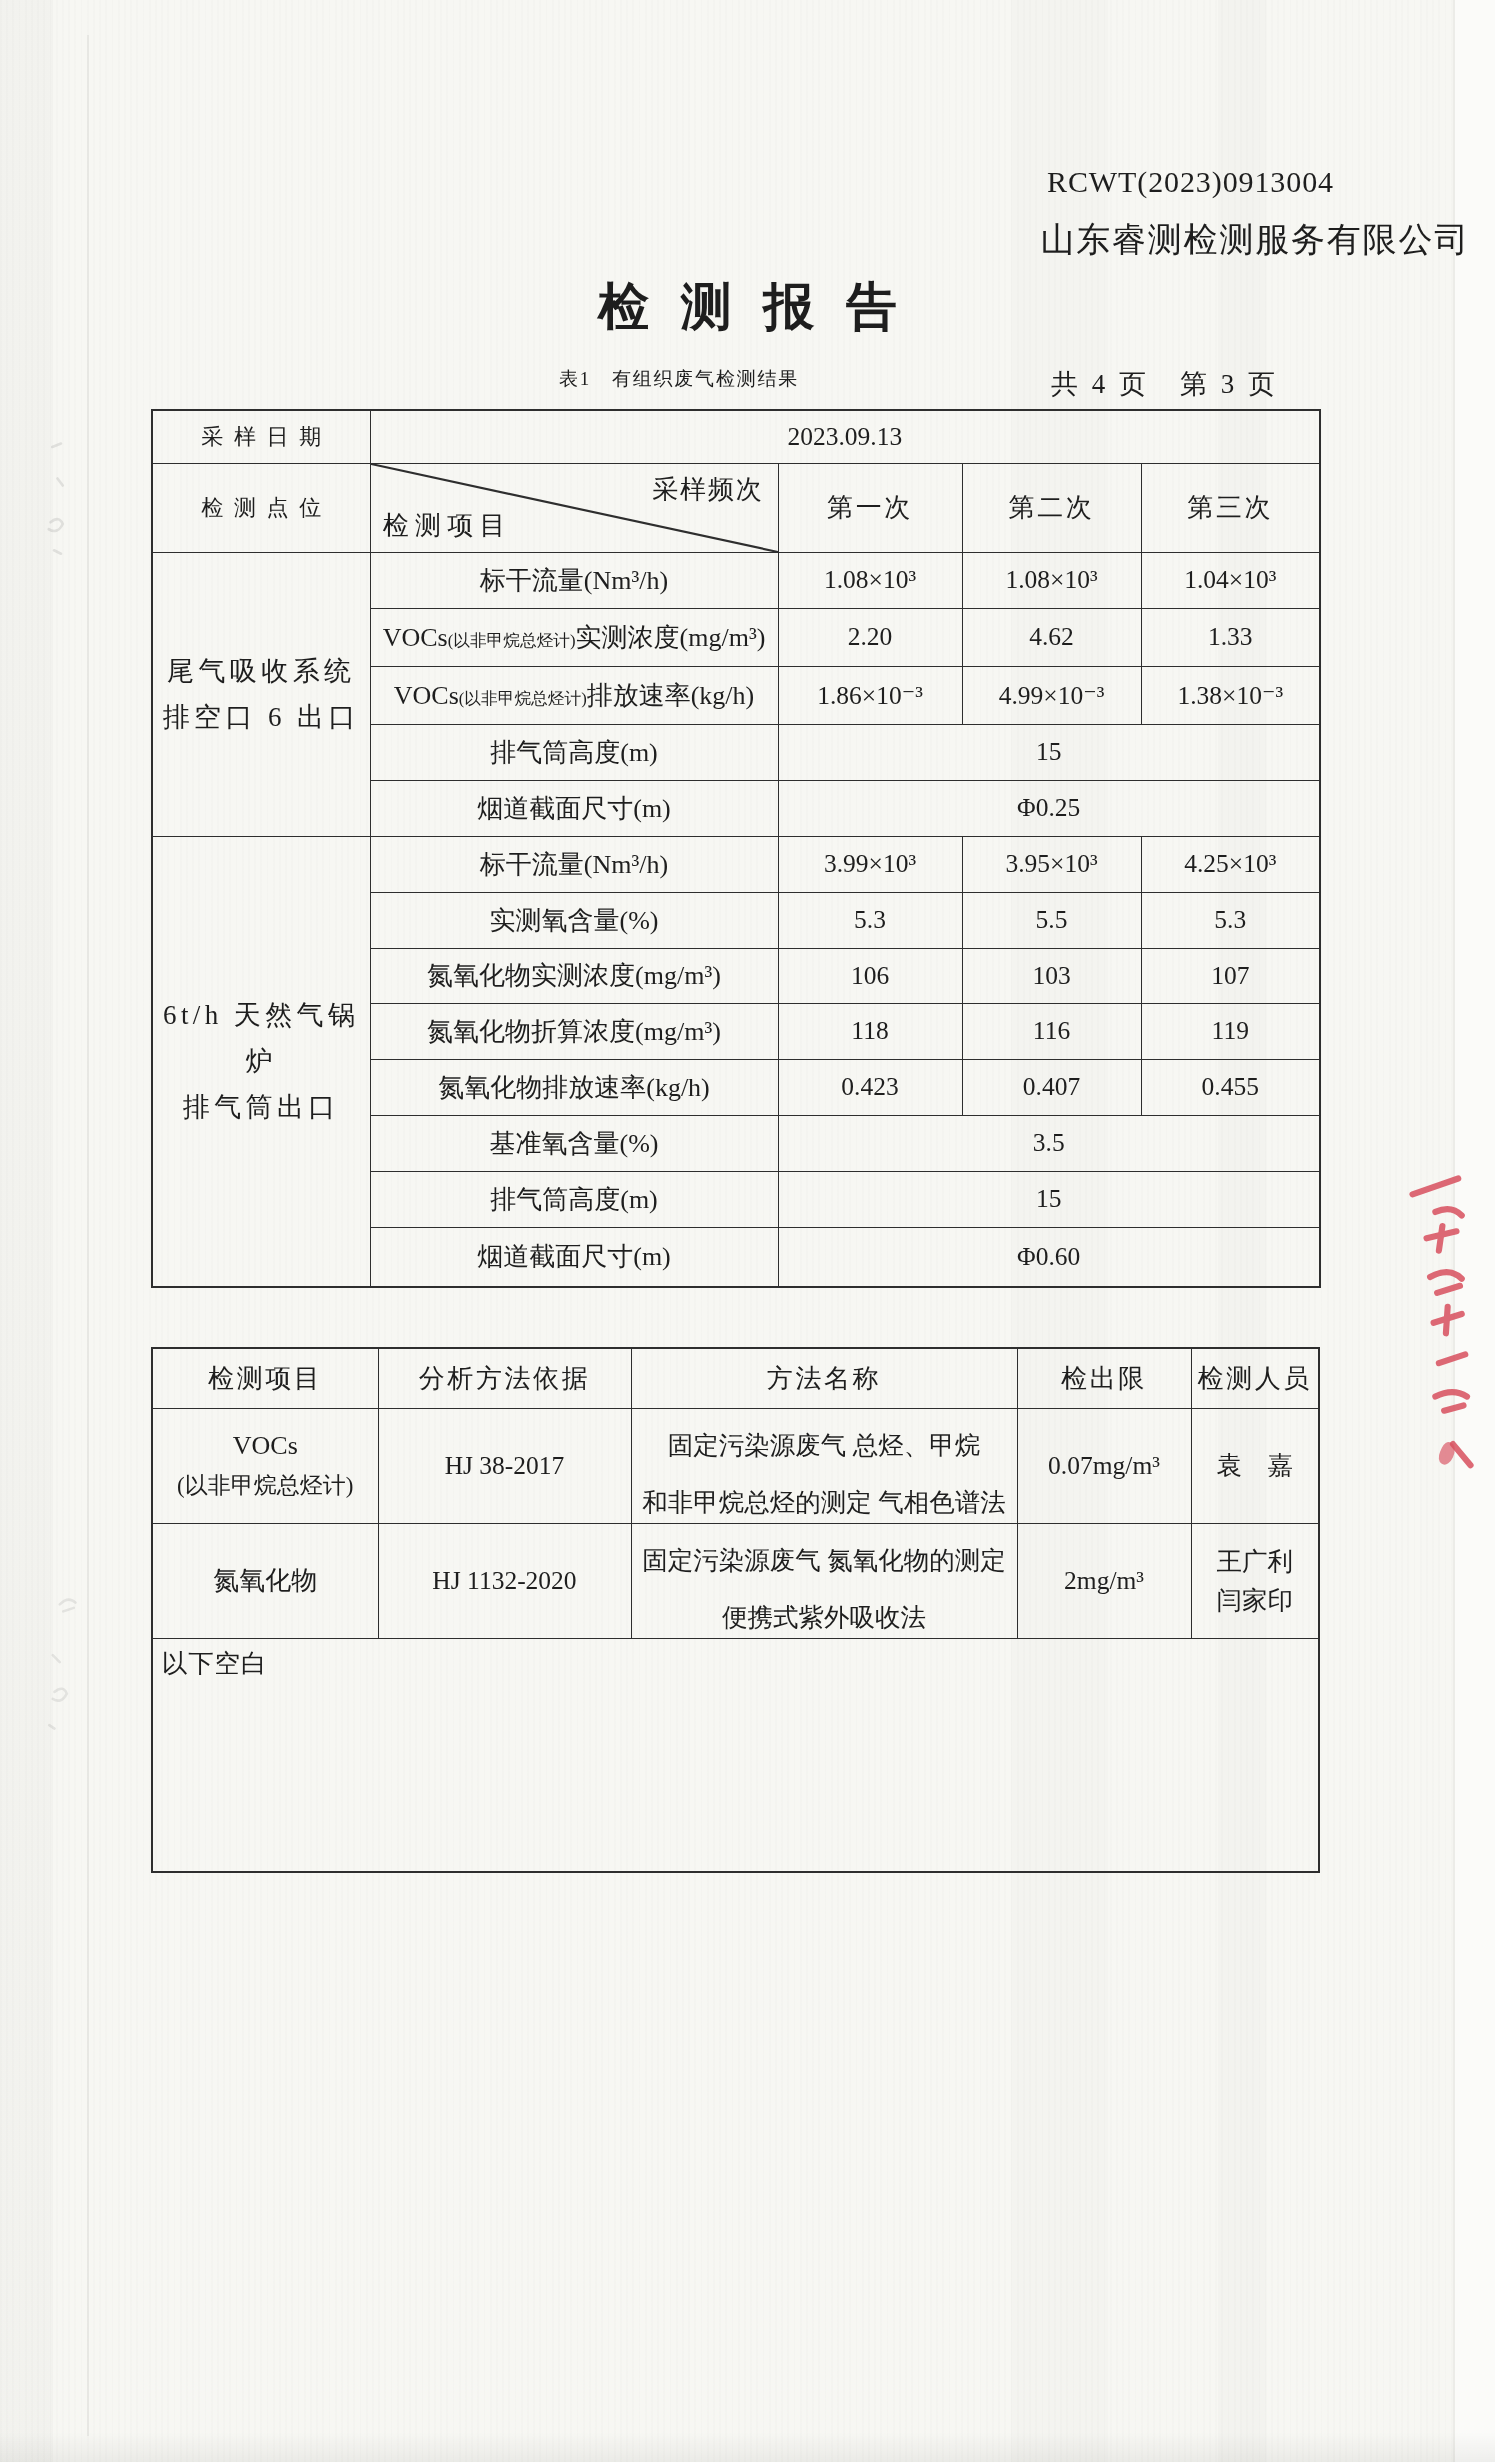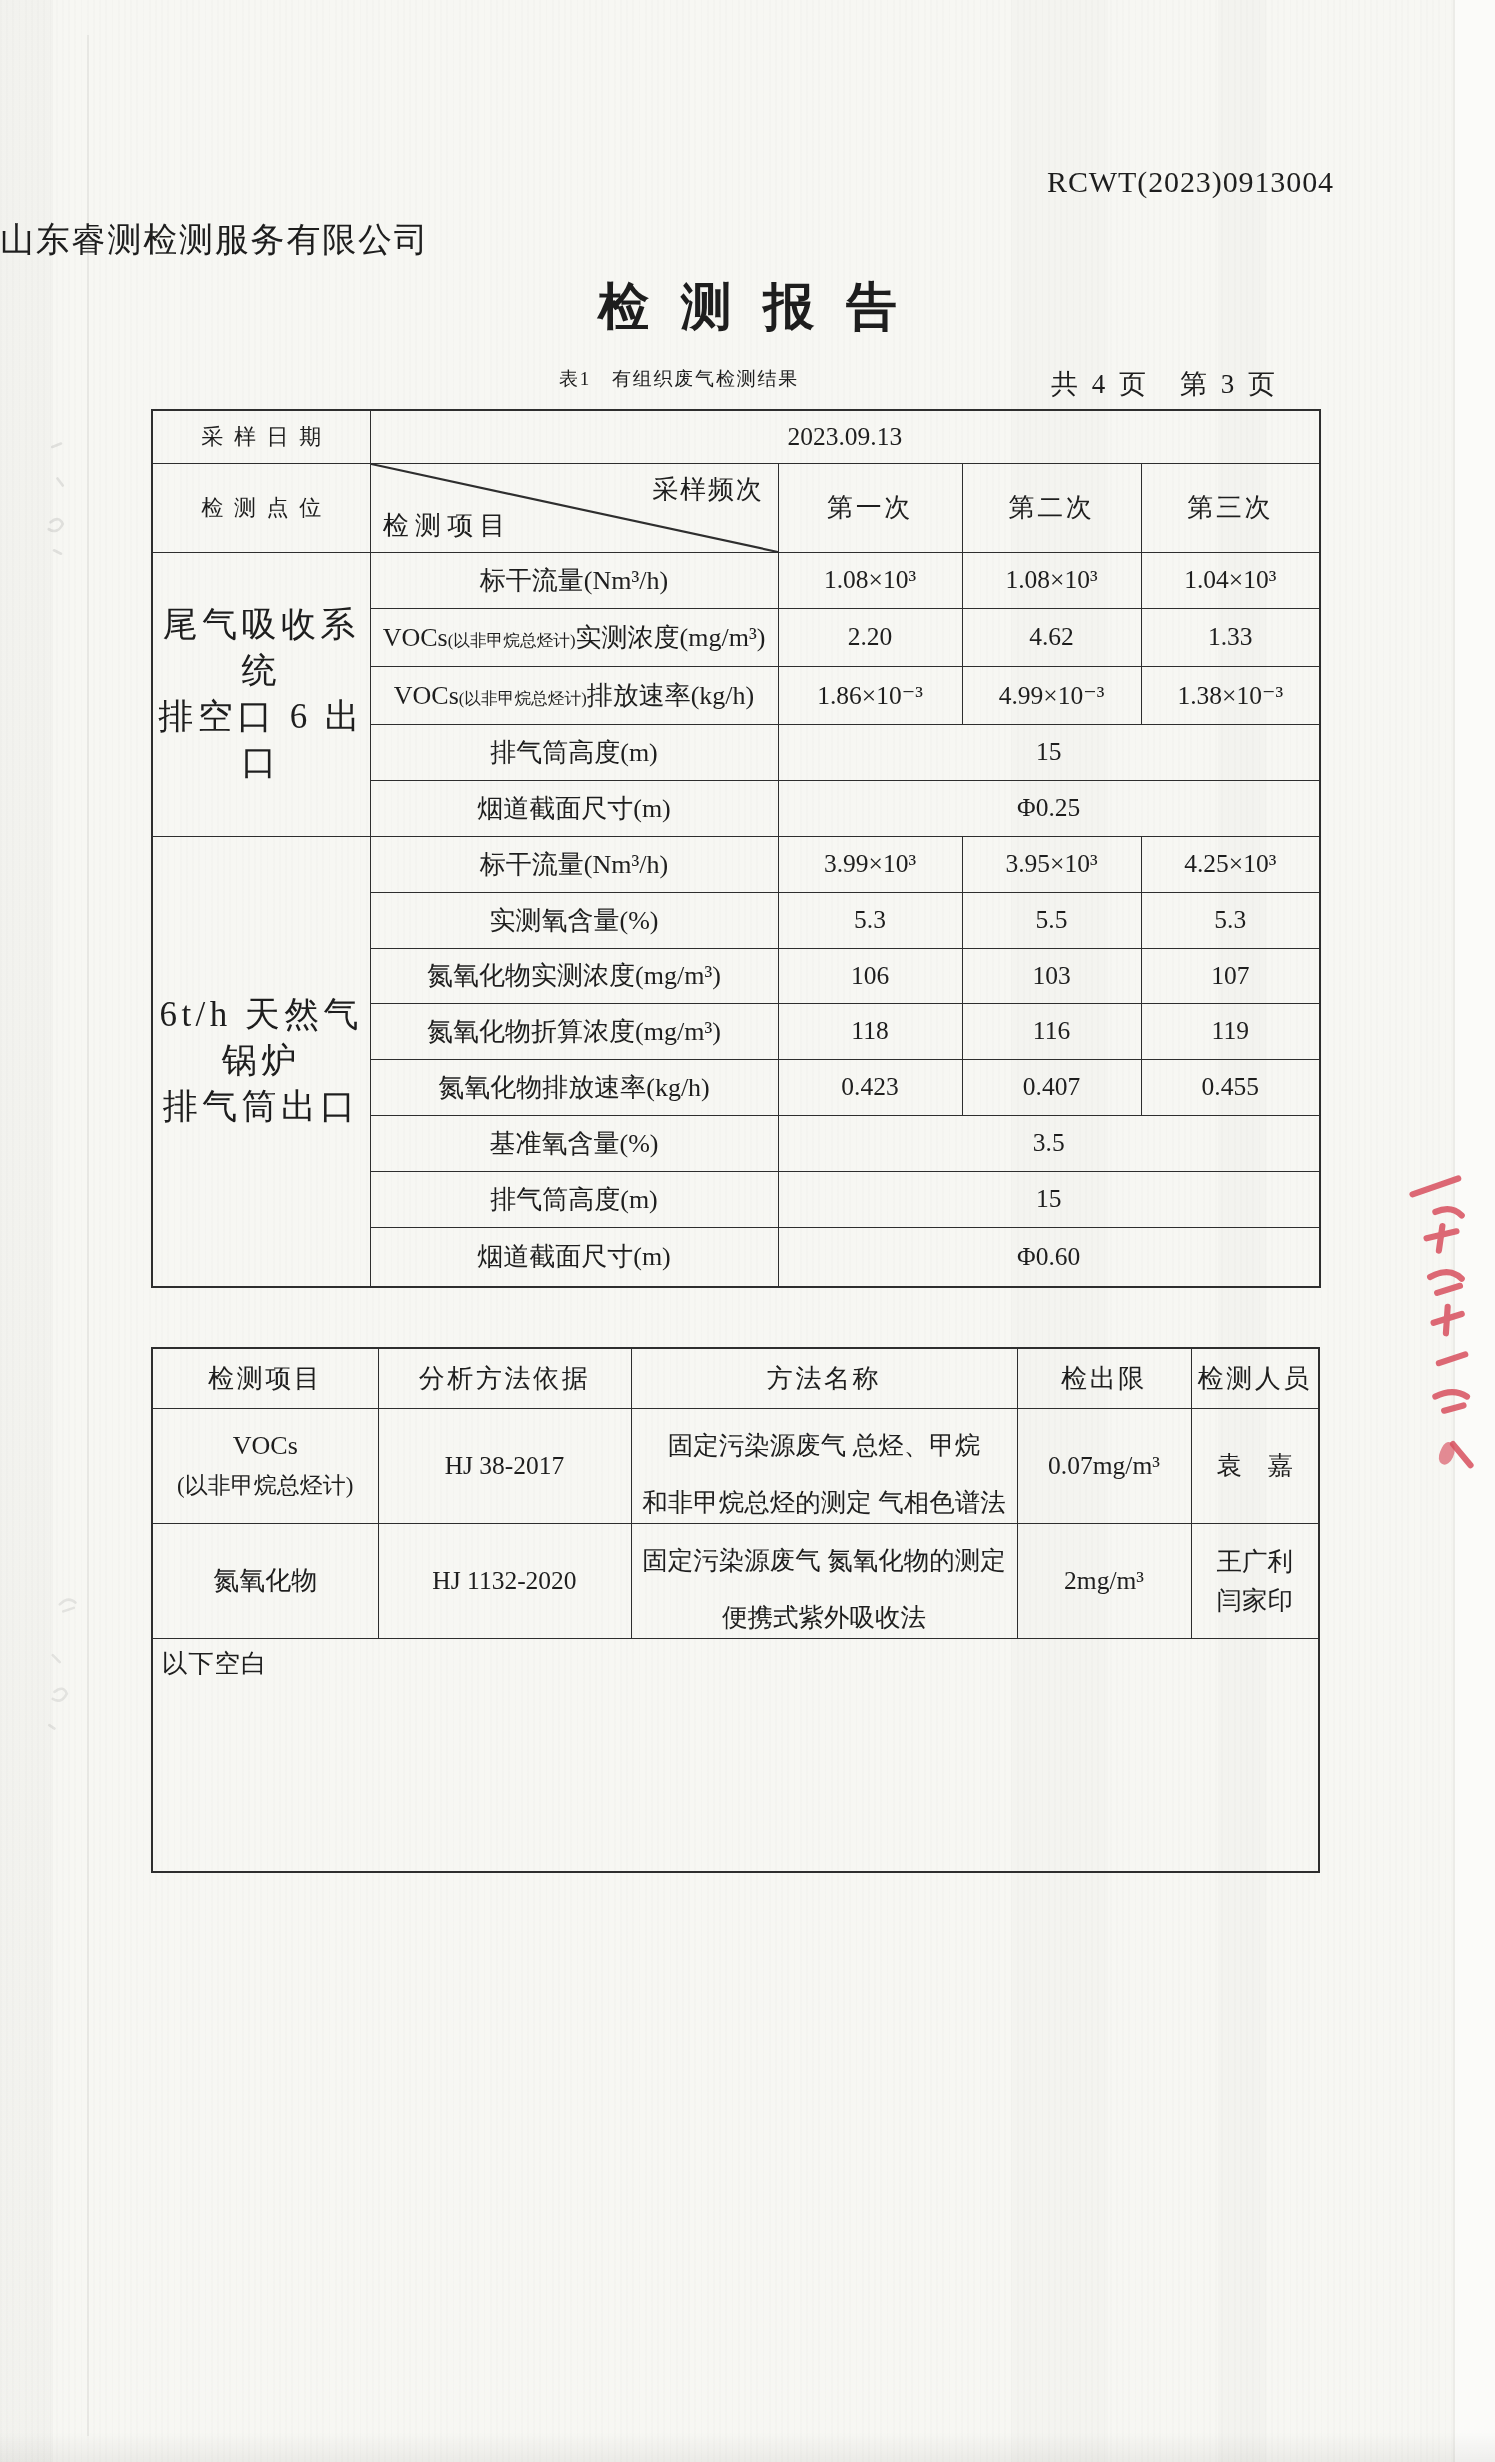--- a/index.html
+++ b/index.html
@@ -15,37 +15,37 @@
       repeating-linear-gradient(90deg, rgba(0,0,0,0.010) 0 1.8px, rgba(0,0,0,0) 1.8px 6.2px);
   }
   .streak-band { position:absolute; top:0; height:2462px; pointer-events:none; }
   .fold-line { position:absolute; left:87px; top:35px; width:1.8px; height:2401px; background:rgba(40,40,40,0.06); }
   .right-edge-line { position:absolute; left:1453px; top:0; width:1.8px; height:2462px; background:rgba(40,40,40,0.05); }
   .right-edge-light { position:absolute; left:1455px; top:0; width:40px; height:2462px; background:#fbfbf9; }
   .bottom-shade { position:absolute; left:0; bottom:0; width:1495px; height:30px;
     background:linear-gradient(rgba(0,0,0,0), rgba(0,0,0,0.05)); }
 
   .report-no { position:absolute; top:165px; left:1047px; width:290px; font-size:30px; letter-spacing:0.9px; }
-  .company   { position:absolute; top:217px; left:0; width:1470px; text-align:left; font-size:34px; letter-spacing:1.8px; }
+  .company   { position:absolute; top:217px; left:0; width:1470px; text-align:right; font-size:34px; letter-spacing:1.8px; }
   .doc-title { position:absolute; top:273px; left:0; width:1495px; text-align:center; font-size:51px; font-weight:bold;
                letter-spacing:0.62em; text-indent:0.62em; }
   .t1-caption { position:absolute; top:366px; left:559px; font-size:19px; letter-spacing:1.8px; }
   .pagination { position:absolute; top:366px; left:1051px; width:273px; text-align:left; font-size:27px; letter-spacing:3.5px; }
 
   table { border-collapse:collapse; table-layout:fixed; background:transparent; }
   td { border:1.8px solid #2e2e2e; text-align:center; vertical-align:middle;
        font-size:25.5px; overflow:hidden; }
   .tbl { border:2.6px solid #2e2e2e; }
 
   .table1 { position:absolute; left:151px; top:409px; width:1167px; }
   .table2 { position:absolute; left:151px; top:1347px; width:1167px; }
   .t2-caption { position:absolute; top:1307px; left:0; width:1470px; text-align:center; font-size:27px; letter-spacing:1.8px; }
 
   .lbl { letter-spacing:10.6px; text-indent:10.6px; font-size:22px;margin-left:28px; }
-  .pointcell { font-size:35px; letter-spacing:4.4px; line-height:46px;margin-left:44px; }
+  .pointcell { font-size:27px; letter-spacing:4.4px; line-height:46px;margin-left:44px; }
   .itemcell { font-size:26px; }
   .freq { font-size:26px; letter-spacing:2.6px; }
 
   .diag { position:relative; padding:0; }
   .diag svg { position:absolute; inset:0; width:100%; height:100%; }
   .diag .top-right { position:absolute; top:8.8px; right:14px; font-size:26px; letter-spacing:1.8px; }
   .diag .bottom-left { position:absolute; bottom:8.8px; left:12.3px; font-size:26px; letter-spacing:6.2px; }
 
   .vocs-sub { font-size:16.7px; }
   .two-line { line-height:39px; }

